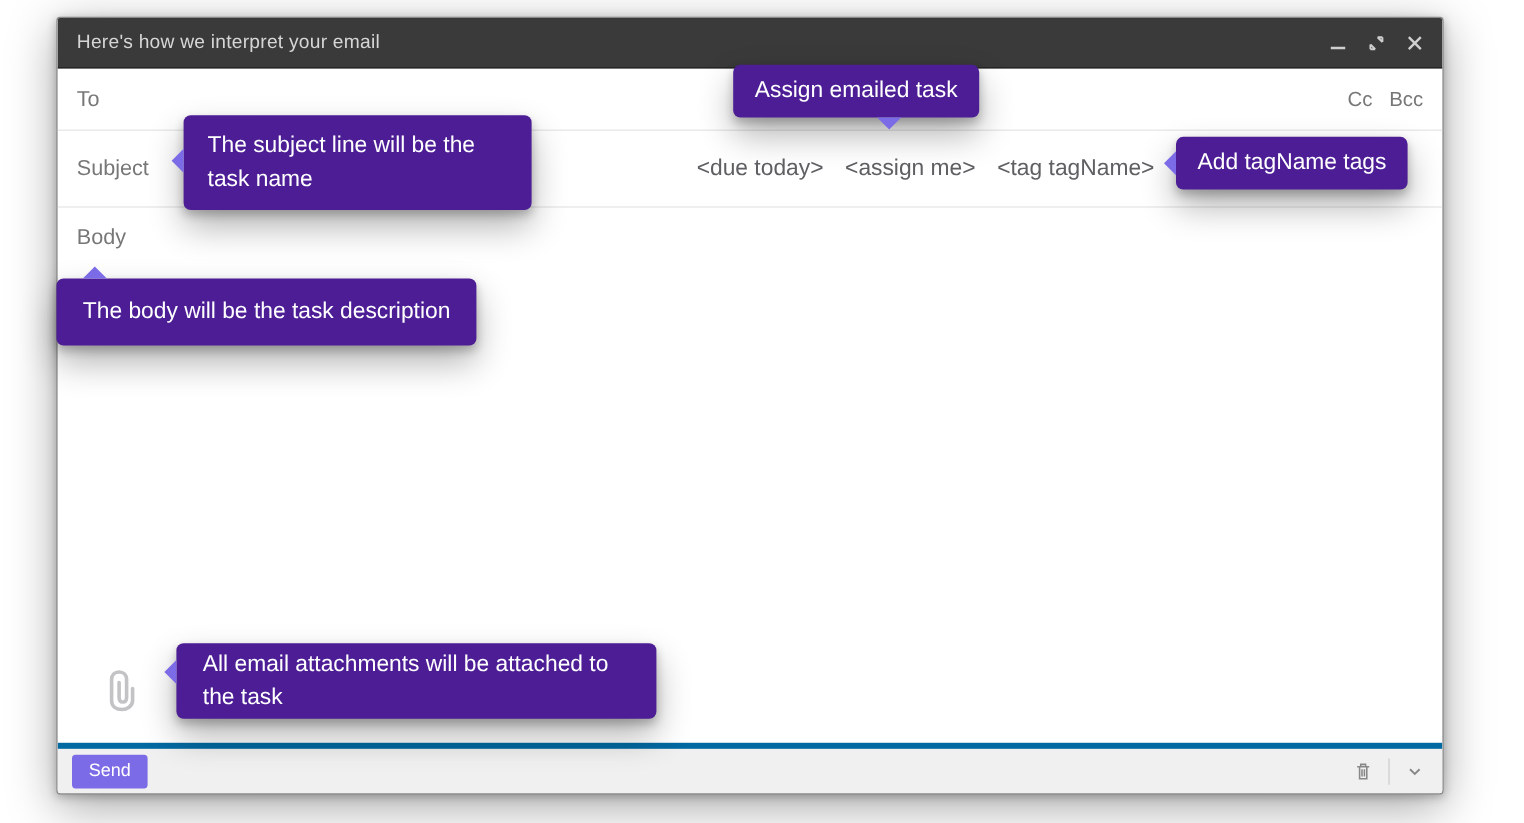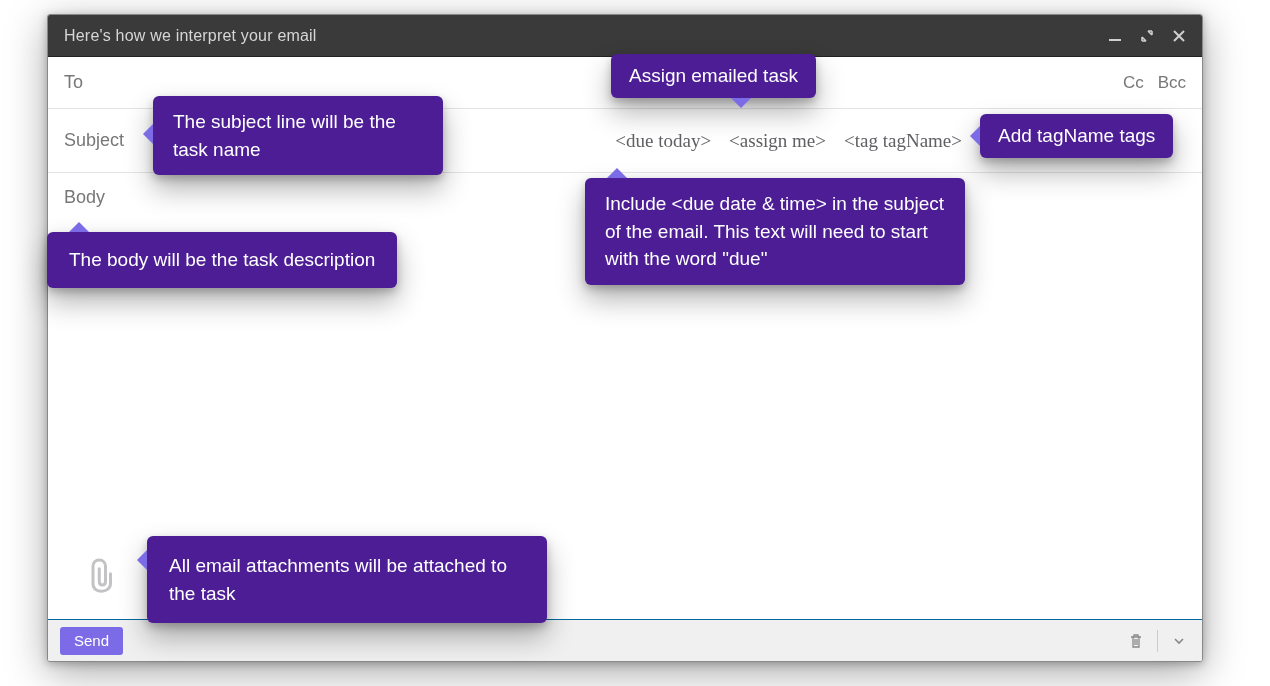--- a/index.html
+++ b/index.html
@@ -57,21 +57,20 @@
     right: 240px;
     top: 0;
     height: 100%;
     display: flex;
     align-items: center;
     gap: 18px;
     color: #606064;
     font-size: 19px;
     font-weight: 500;
     white-space: nowrap;
-    font-family: Liberation Serif, serif;
   }
   .body-area {
     padding: 14px 16px 0 16px;
   }
   .body-label {
     color: #777;
     font-size: 18px;
   }
   .attach-row {
     position: absolute;
@@ -85,21 +84,21 @@
   .paperclip {
     width: 34px; height: 42px;
     display:inline-flex; align-items:center; justify-content:center;
     color: #c3c3c6;
     margin-right: 20px;
   }
   .bottombar {
     position: absolute;
     left: 0; right: 0; bottom: 0;
     height: 42px;
-    border-top: 1px solid #0369a1;
+    border-top: 5px solid #0369a1;
     background: #f0f0f0;
     display: flex;
     align-items: center;
     padding: 0 12px;
   }
   .send-btn {
     background: #7b6be6;
     color: #fff;
     border: none;
     border-radius: 3px;
@@ -244,23 +243,19 @@
   <div class="callout" style="left:153px; top:96px; max-width:290px;">
     <span>The subject line will be the task name</span>
     <span class="arrow arrow-left" style="left:-10px; top:28px;"></span>
   </div>
 
   <div class="callout small" style="left:47px; top:232px; padding:14px 22px;text-align:right;">
     <span>The body will be the task description</span>
     <span class="arrow arrow-up" style="left:22px; top:-10px;"></span>
   </div>
 
-  <div class="callout" style="left:585px; top:178px; max-width:380px;">
-    <span>Include &lt;due date &amp; time&gt; in the subject of the email. This text will need to start with the word "due"</span>
-    <span class="arrow arrow-up" style="left:22px; top:-10px;"></span>
-  </div>
-
-  <div class="callout small" style="left:147px; top:536px; padding:16px 22px;">
+
+  <div class="callout small" style="left:147px; top:536px; padding:4px 22px;">
     <span>All email attachments will be attached to the task</span>
     <span class="arrow arrow-left" style="left:-10px; top:14px;"></span>
   </div>
 
 </div>
 
 </body></html>

